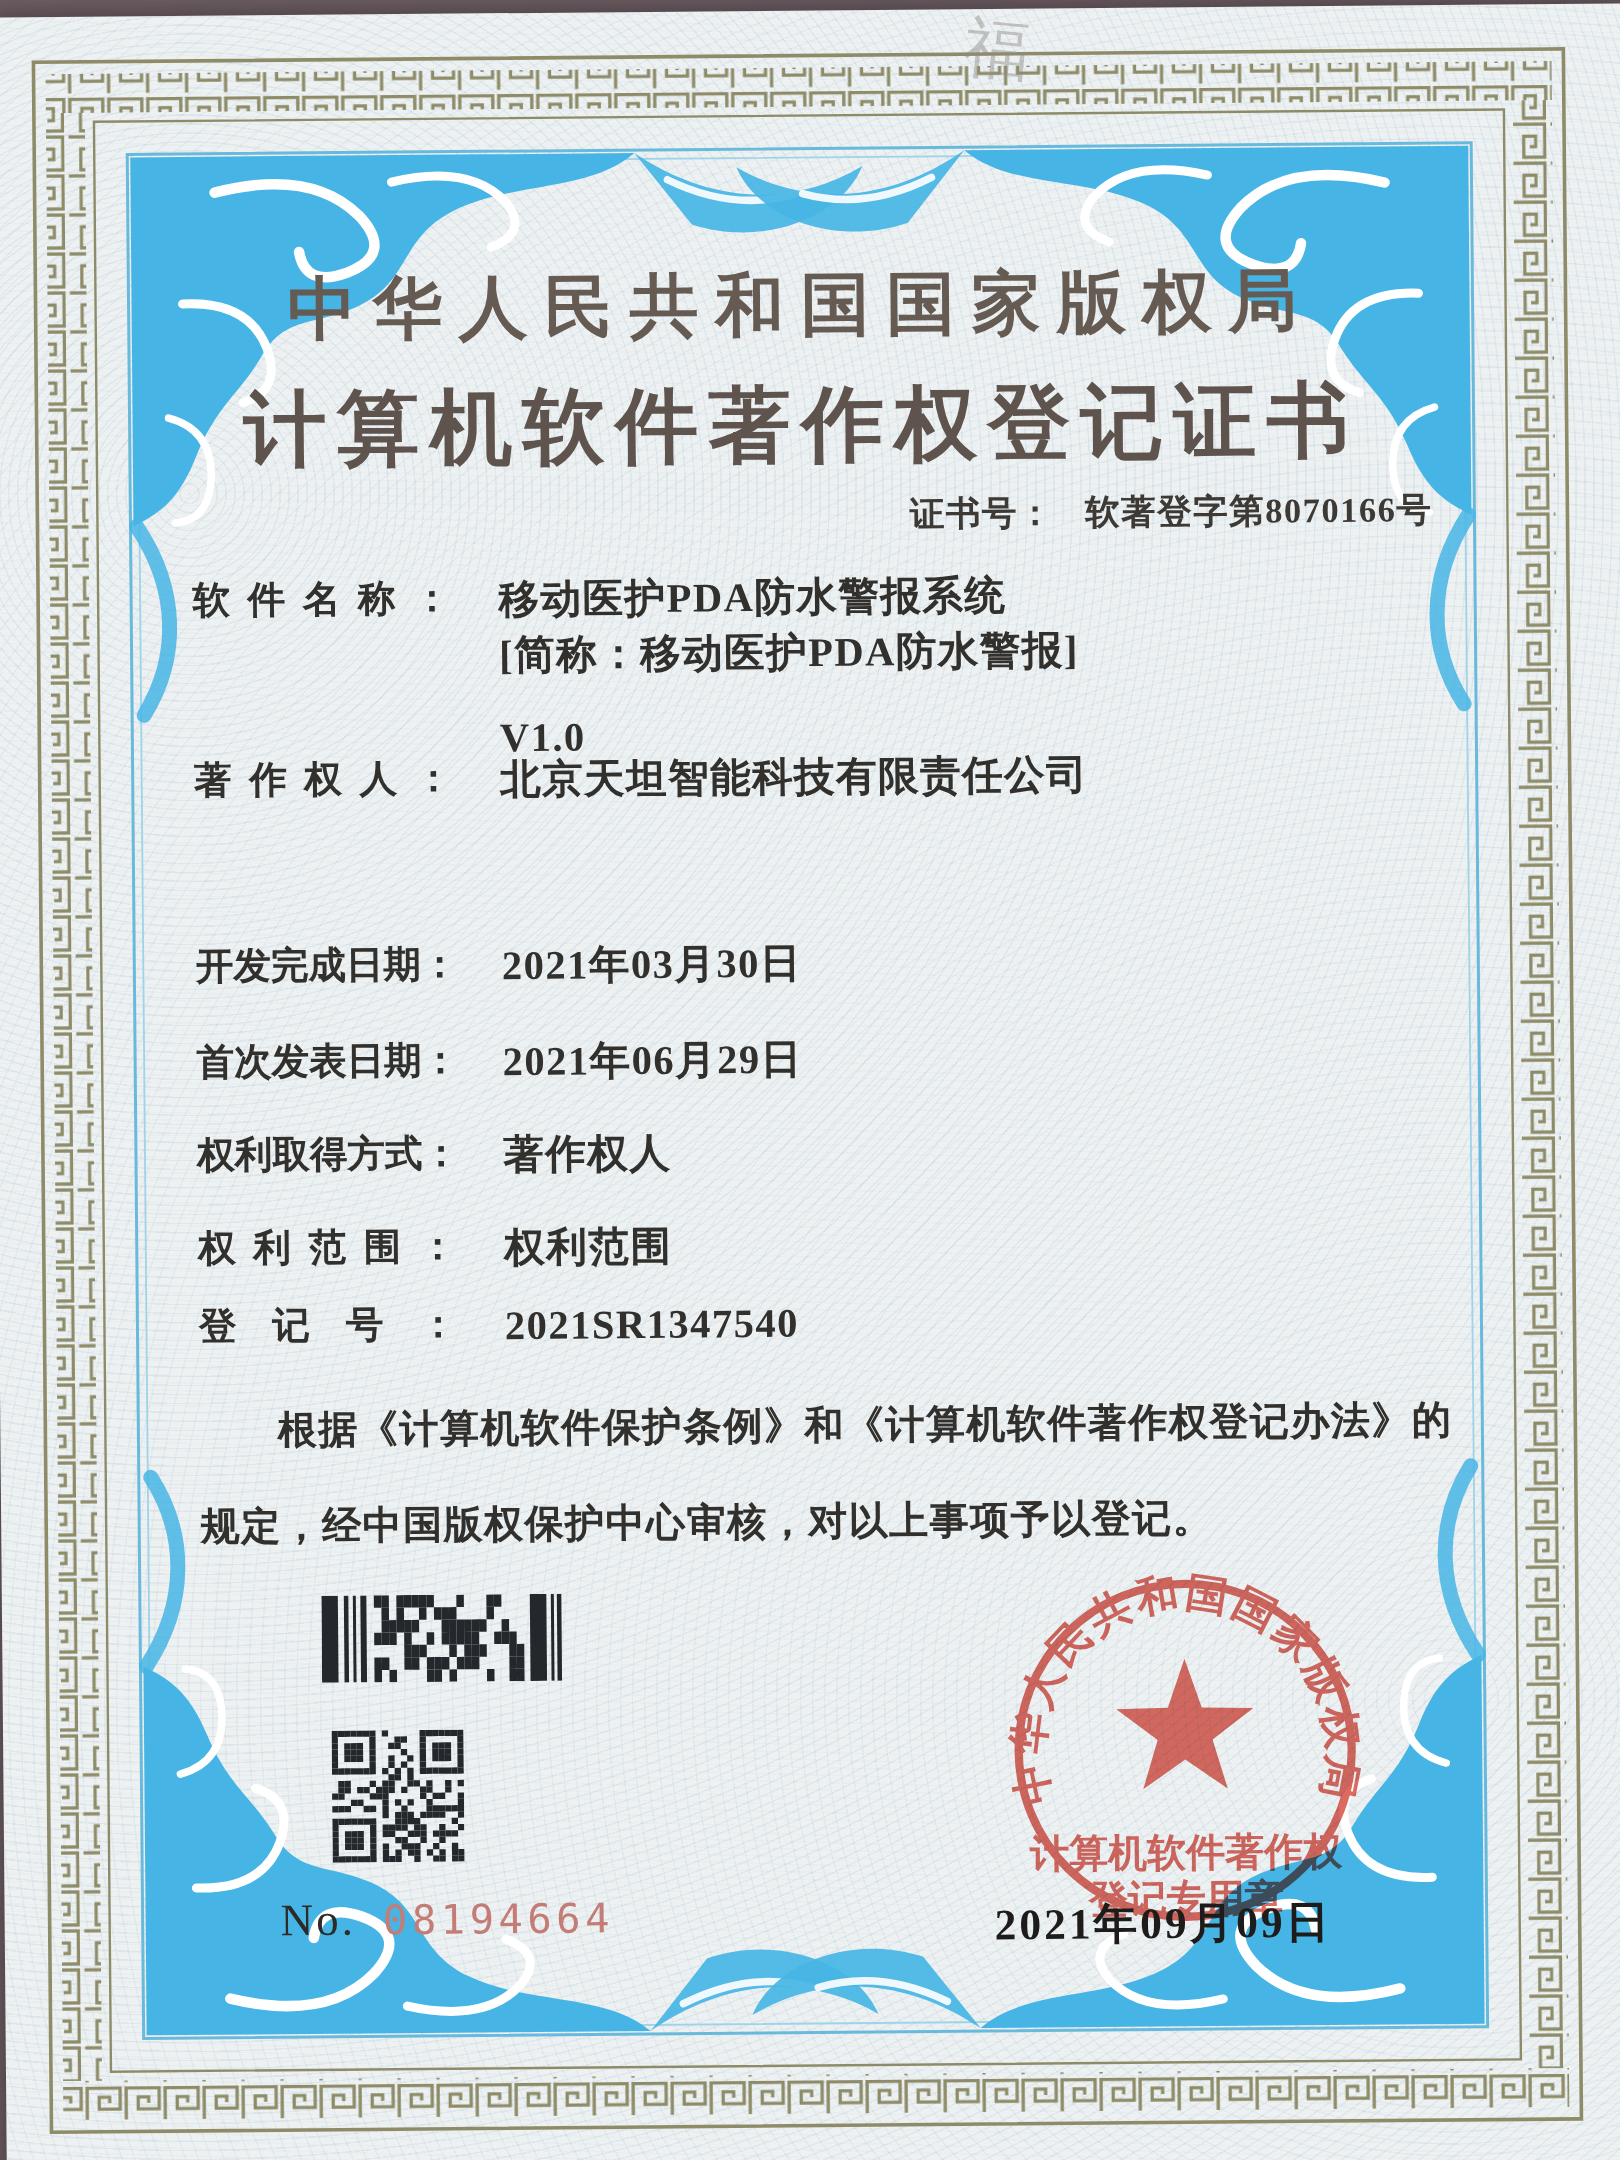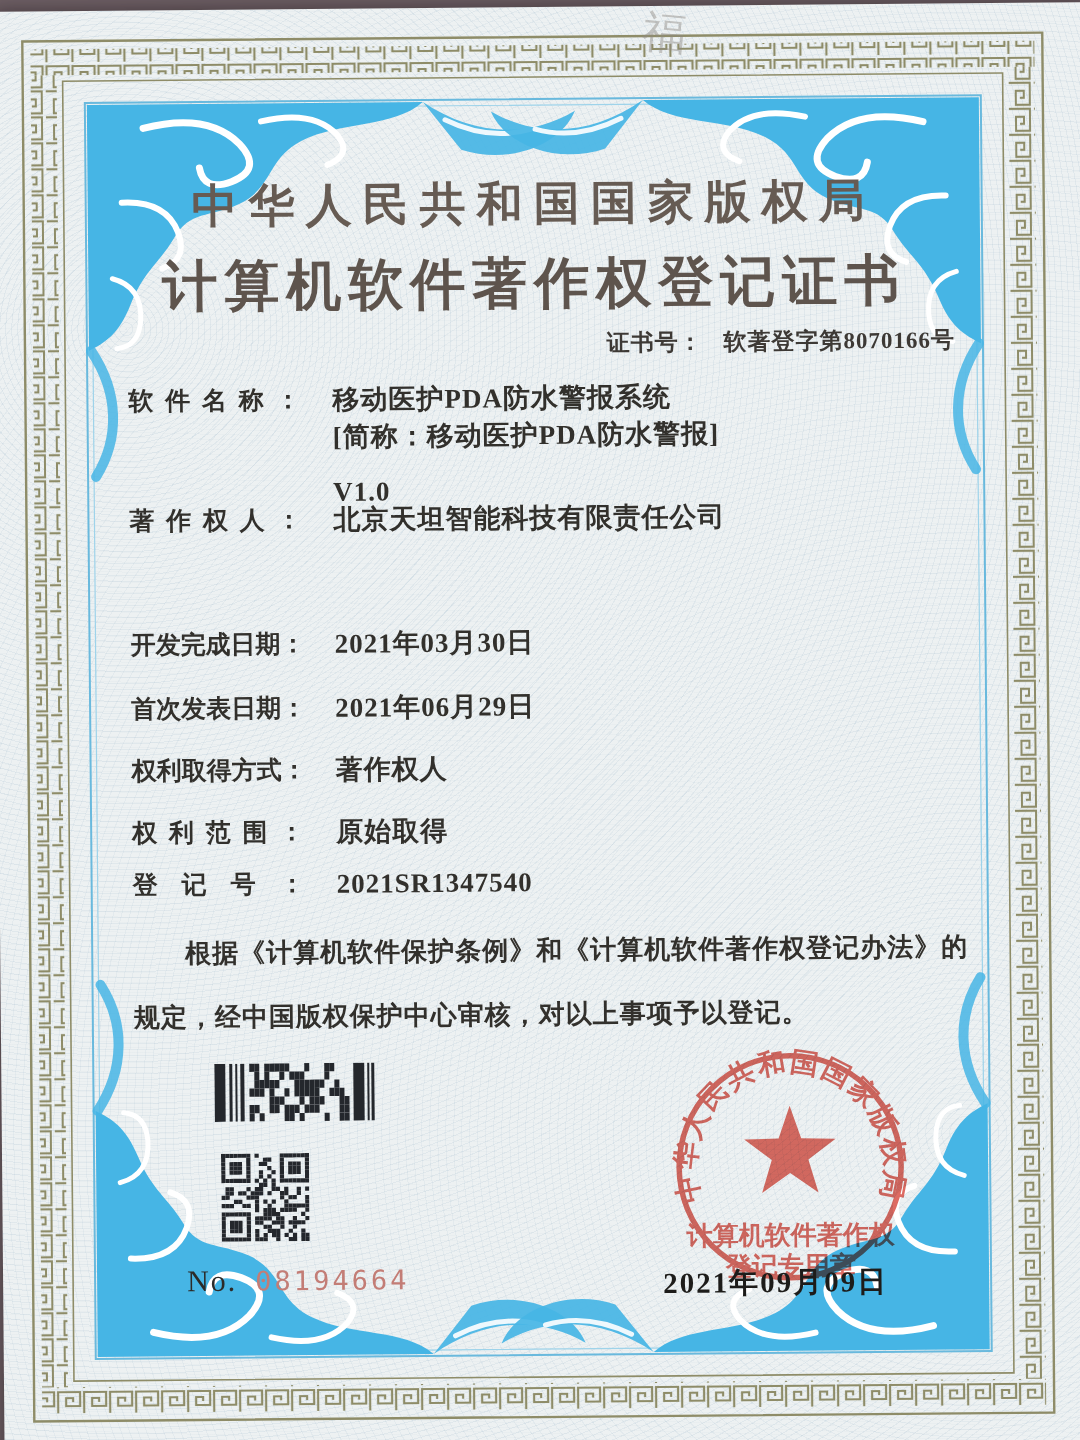--- a/index.html
+++ b/index.html
@@ -124,21 +124,21 @@
       <span class="fvalue">2021年06月29日</span>
     </div>
 
     <div class="row" style="top:744px">
       <span class="flabel">权利取得方式：</span>
       <span class="fvalue">著作权人</span>
     </div>
 
     <div class="row" style="top:806px">
       <span class="flabel">权利范围：</span>
-      <span class="fvalue">原始取得</span>
+      <span class="fvalue">权利范围</span>
     </div>
 
     <div class="row" style="top:858px">
       <span class="flabel">登记号：</span>
       <span class="fvalue">2021SR1347540</span>
     </div>
 
     <div class="st" style="top:926px;padding-left:52px">根据《计算机软件保护条例》和《计算机软件著作权登记办法》的</div>
     <div class="st" style="top:990px">规定，经中国版权保护中心审核，对以上事项予以登记。</div>
 

